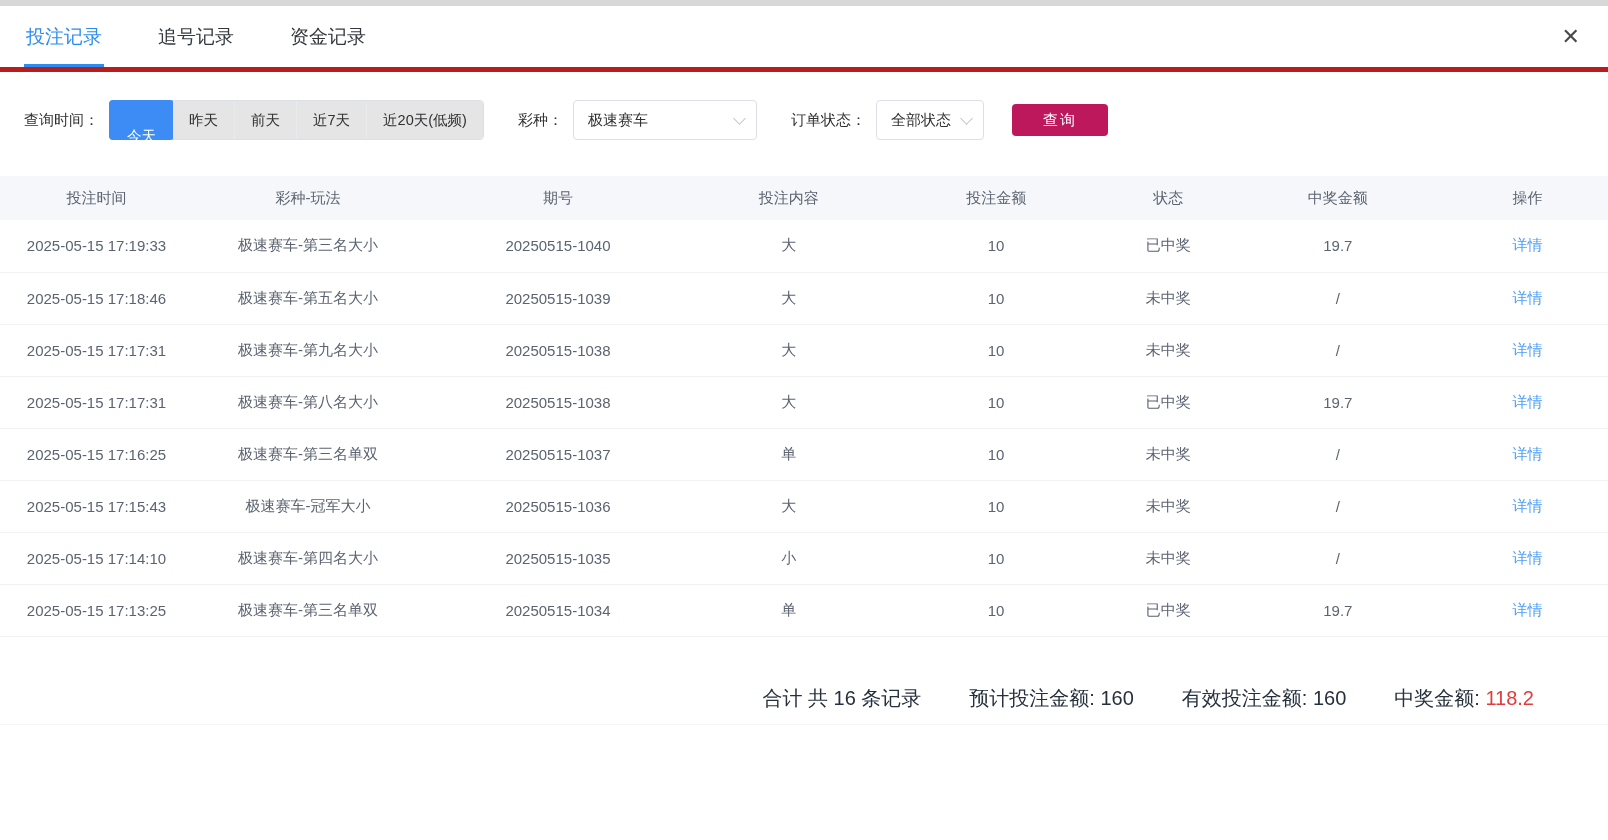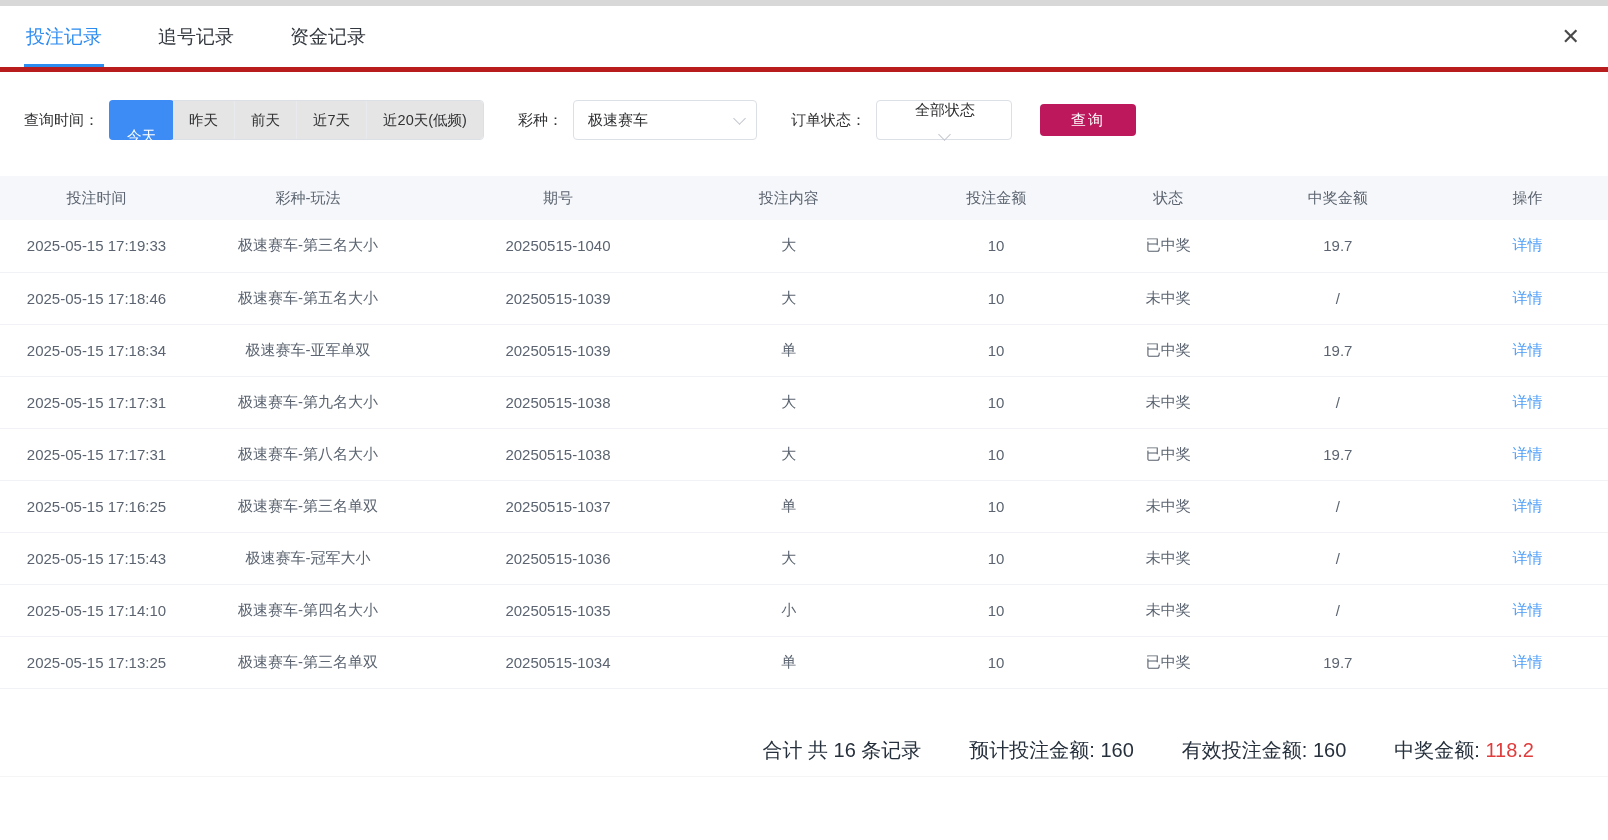--- a/index.html
+++ b/index.html
@@ -33,21 +33,21 @@
   .seg-btn.active {
     background:#3d8cf5; color:#ffffff; border-radius:4px; margin:-1px -1px -1px -1px;
     line-height:40px; border-right:none; padding:16px 18px;
   }
   .select {
     display:inline-flex; align-items:center; justify-content:space-between;
     height:40px; border:1px solid #dcdfe6; border-radius:4px; background:#fff;
     padding:0 12px 0 14px; margin-left:10px; color:#303133; font-size:15px; cursor:pointer;
   }
   .select.lottery { width:184px; }
-  .select.status { width:136px;flex-direction:column; }
+  .select.status { width:108px; }
   .chevron-down { width:9px; height:9px; border-right:1.5px solid #c0c4cc; border-bottom:1.5px solid #c0c4cc; transform:rotate(45deg); margin-top:-4px; }
   .ml-32 { margin-left:34px; }
   .query-btn {
     margin-left:28px; width:96px; height:32px; background:#be185d; color:#fff;
     border:none; border-radius:4px; font-size:15px; cursor:pointer; letter-spacing:2px;
   }
 
   
   table.records { width:100%; border-collapse:collapse; margin-top:36px; table-layout:fixed;padding-left:8px; }
   .records th {
@@ -145,30 +145,20 @@
           <td>2025-05-15 17:18:46</td>
           <td>极速赛车-第五名大小</td>
           <td>20250515-1039</td>
           <td>大</td>
           <td>10</td>
           <td>未中奖</td>
           <td>/</td>
           <td><span class="detail-link">详情</span></td>
         </tr>
         <tr>
-          <td>2025-05-15 17:18:34</td>
-          <td>极速赛车-亚军单双</td>
-          <td>20250515-1039</td>
-          <td>单</td>
-          <td>10</td>
-          <td class="won-text">已中奖</td>
-          <td class="won-text">19.7</td>
-          <td><span class="detail-link">详情</span></td>
-        </tr>
-        <tr>
           <td>2025-05-15 17:17:31</td>
           <td>极速赛车-第九名大小</td>
           <td>20250515-1038</td>
           <td>大</td>
           <td>10</td>
           <td>未中奖</td>
           <td>/</td>
           <td><span class="detail-link">详情</span></td>
         </tr>
         <tr>

